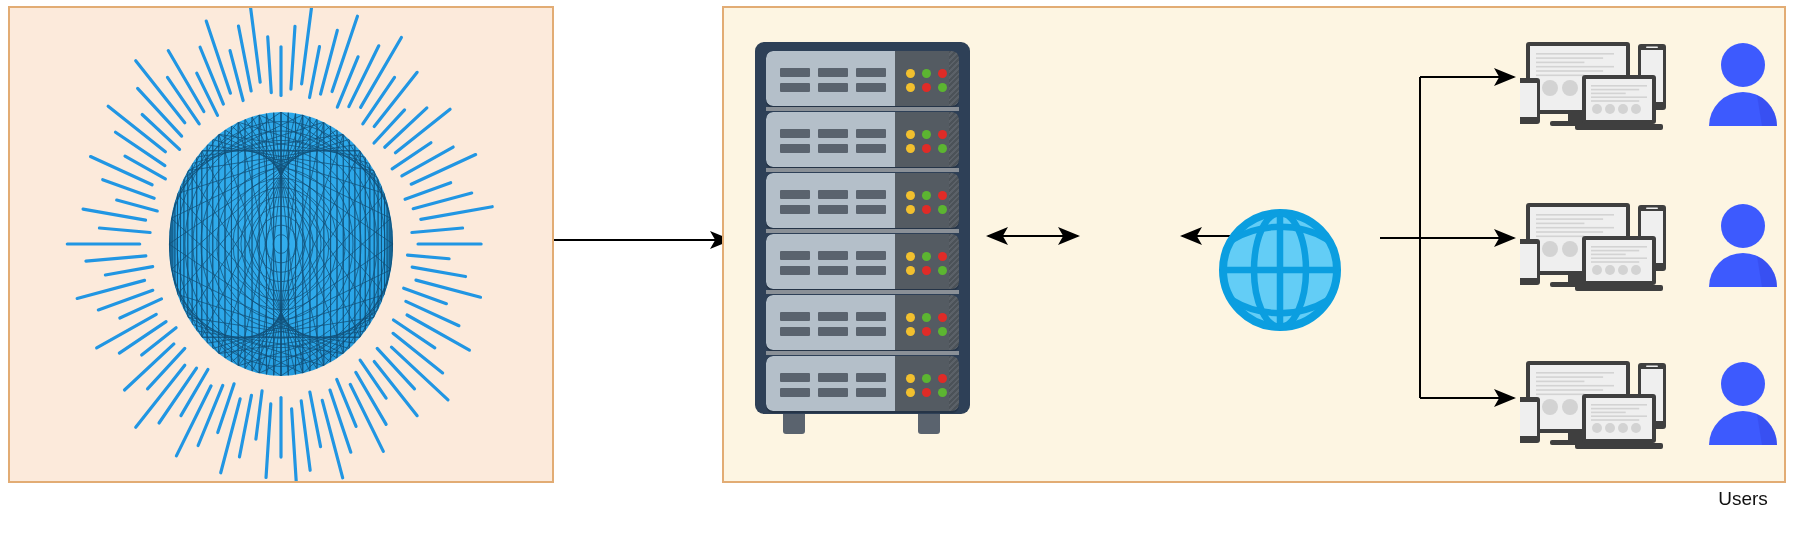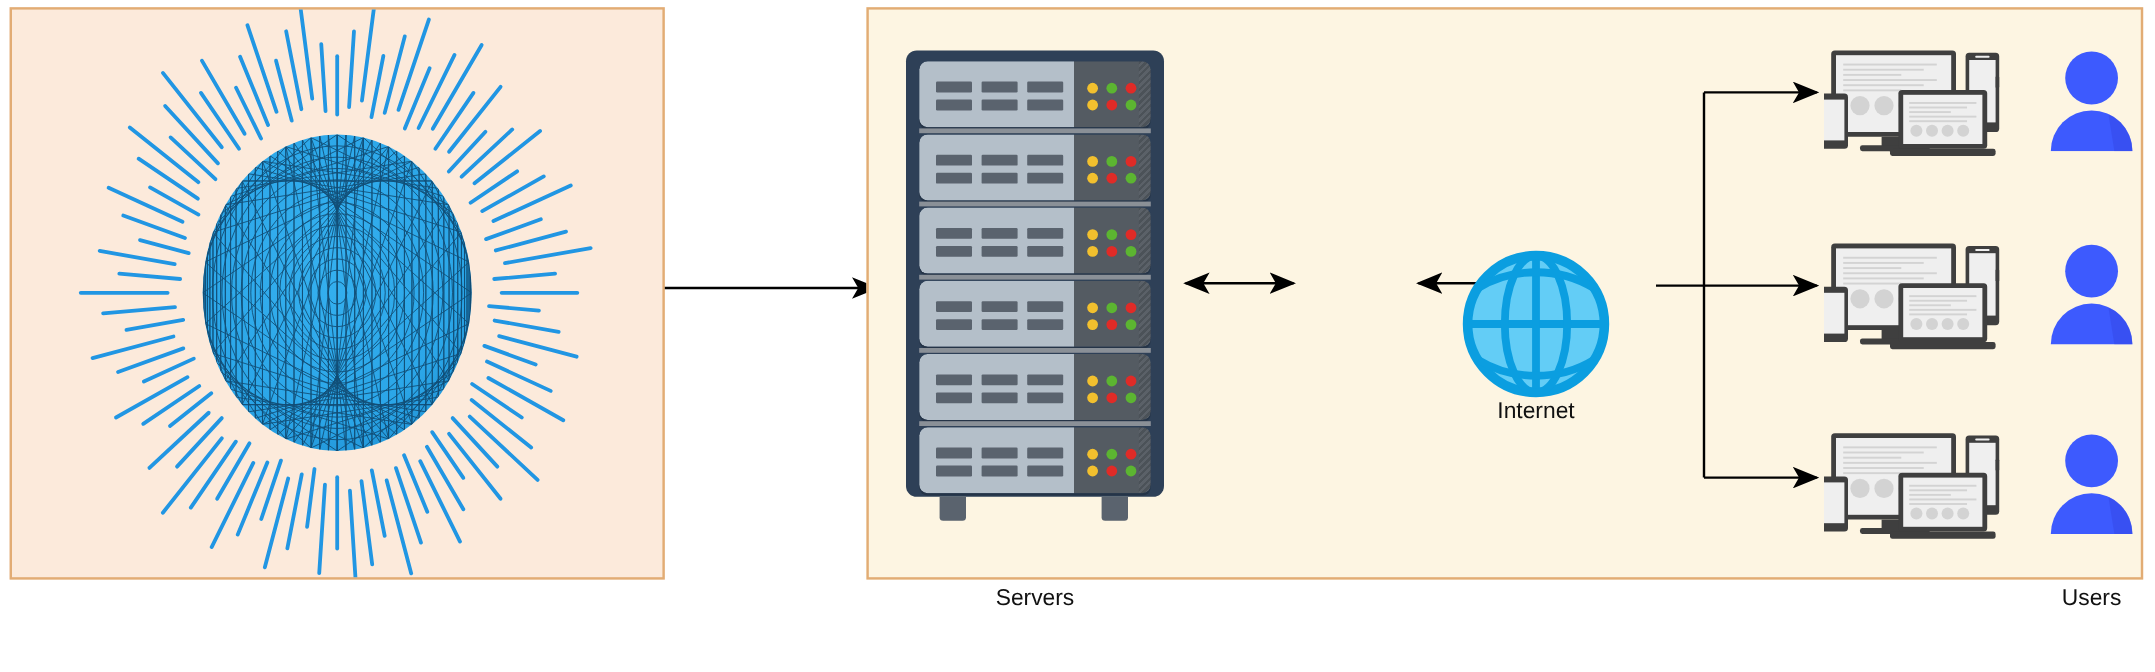--- a/index.html
+++ b/index.html
@@ -499,21 +499,20 @@
             <div class="led" style="left:43px;top:18px;background:#e02b27"></div>
             <div class="led" style="left:11px;top:32px;background:#f2c02e"></div>
             <div class="led" style="left:27px;top:32px;background:#e02b27"></div>
             <div class="led" style="left:43px;top:32px;background:#5cb531"></div>
           </div>
         </div>
       </div>
     <div class="rack-foot" style="left:28px;top:372px;"></div>
     <div class="rack-foot" style="left:163px;top:372px;"></div>
   </div>
-  <div id="servers-label">Servers</div>
 
   <svg id="arrow-left-globe" viewBox="0 0 110 40">
     <defs>
       <marker id="ah2" markerWidth="11" markerHeight="9" refX="10" refY="4.5" orient="auto">
         <path d="M0,0 L11,4.5 L0,9 L2.6,4.5 Z" fill="#000"></path>
       </marker>
       <marker id="ah2s" markerWidth="11" markerHeight="9" refX="1" refY="4.5" orient="auto">
         <path d="M11,0 L0,4.5 L11,9 L8.4,4.5 Z" fill="#000"></path>
       </marker>
     </defs>
@@ -537,21 +536,20 @@
       <circle r="57" fill="#63cdf6" stroke="#0b9ee0" stroke-width="8"></circle>
       <g fill="none" stroke="#0b9ee0" stroke-width="6.5">
         <line x1="-57" y1="0" x2="57" y2="0"></line>
         <line x1="0" y1="-57" x2="0" y2="57"></line>
         <ellipse rx="26" ry="57"></ellipse>
         <path d="M-48,-30 A 78 62 0 0 1 48,-30"></path>
         <path d="M-48,30 A 78 62 0 0 0 48,30"></path>
       </g>
     </g>
   </svg>
-  <div id="internet-label">Internet</div>
 
   <svg id="branch-lines" viewBox="0 0 250 400">
     <defs>
       <marker id="ahb" markerWidth="11" markerHeight="9" refX="10" refY="4.5" orient="auto">
         <path d="M0,0 L11,4.5 L0,9 L2.6,4.5 Z" fill="#000"></path>
       </marker>
     </defs>
 
     <line x1="140" y1="37" x2="140" y2="358" stroke="#000" stroke-width="2"></line>
 

